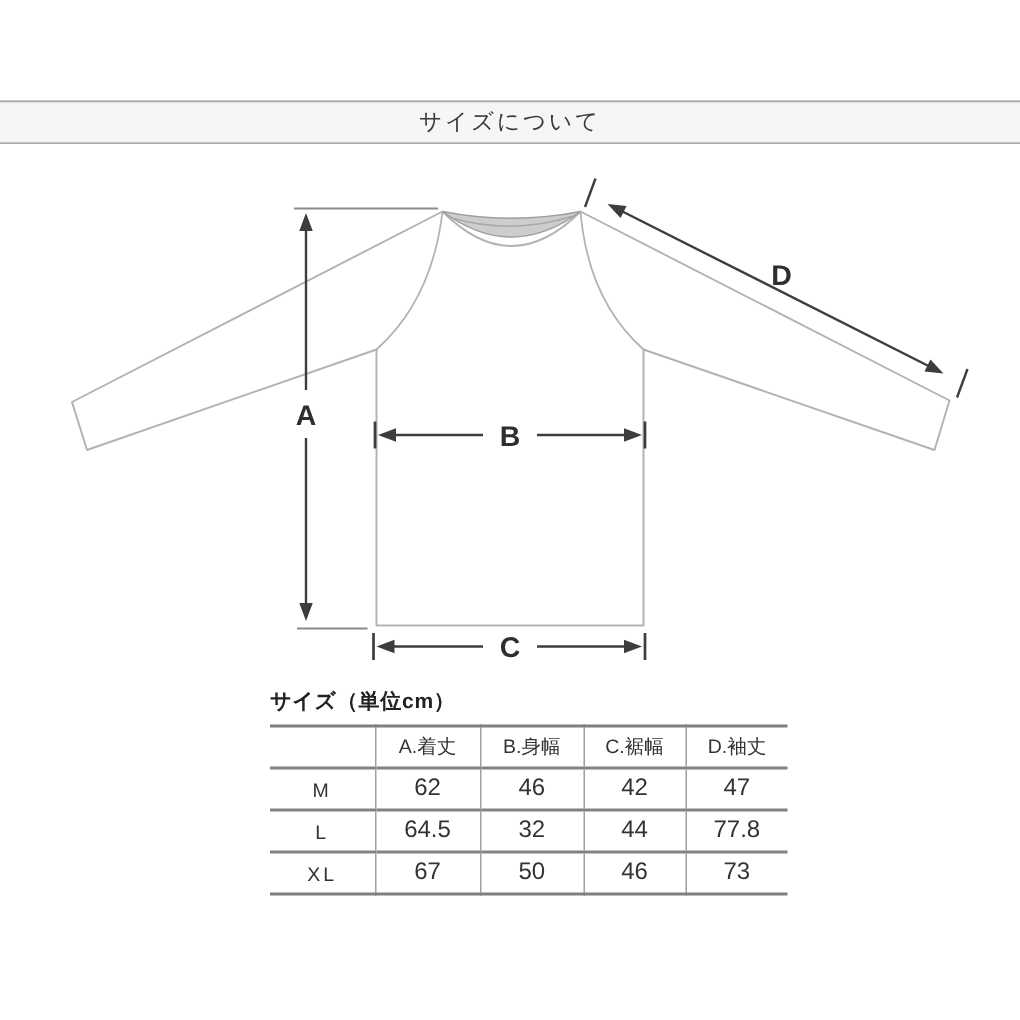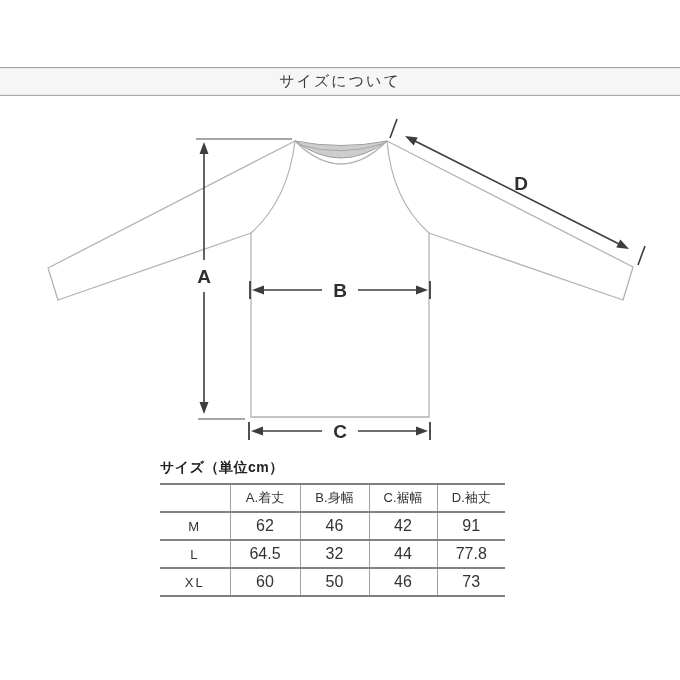--- a/index.html
+++ b/index.html
@@ -16,21 +16,21 @@
     box-shadow: inset 0 1px 0 #e9e9e9, inset 0 -1px 0 #ececec;
     display:flex; align-items:center; justify-content:center;margin-top:43px;
   }
   .header-bar .title {
     font-size:15px; color:#3a3a3a; letter-spacing:2px;
   }
   
   .diagram { position:absolute; left:0; top:0; width:680px; height:680px; }
   .dim-label { font-family:"Liberation Sans", sans-serif; font-size:19px; font-weight:700; fill:#2e2e2e; }
   
-  .table-wrap { position:absolute; left:160px; top:459px; width:346px; }
+  .table-wrap { position:absolute; left:180px; top:459px; width:346px; }
   .table-title { font-size:14px; font-weight:700; color:#222; letter-spacing:0.5px; }
   table.size-table {
     margin-top:6px; border-collapse:collapse; table-layout:fixed; width:345px;
     border-top:2px solid #7f7f7f; border-bottom:2px solid #7f7f7f;
   }
   table.size-table td, table.size-table th {
     height:28px; text-align:center; vertical-align:middle;
     font-weight:400; font-size:13px; color:#333; padding:0;margin-left:16px;
   }
   table.size-table tr + tr td, table.size-table tr + tr th { border-top:2px solid #828282; }
@@ -119,32 +119,32 @@
         <th>A.着丈</th>
         <th>B.身幅</th>
         <th>C.裾幅</th>
         <th>D.袖丈</th>
       </tr>
       <tr>
         <td class="rowlabel">M</td>
         <td class="val">62</td>
         <td class="val">46</td>
         <td class="val">42</td>
-        <td class="val">91</td>
+        <td class="val">47</td>
       </tr>
       <tr>
         <td class="rowlabel">L</td>
         <td class="val">64.5</td>
         <td class="val">32</td>
         <td class="val">44</td>
         <td class="val">77.8</td>
       </tr>
       <tr>
         <td class="rowlabel">XL</td>
-        <td class="val">60</td>
+        <td class="val">67</td>
         <td class="val">50</td>
         <td class="val">46</td>
         <td class="val">73</td>
       </tr>
     </tbody>
       </table>
   </div>
 
 
 </div>

